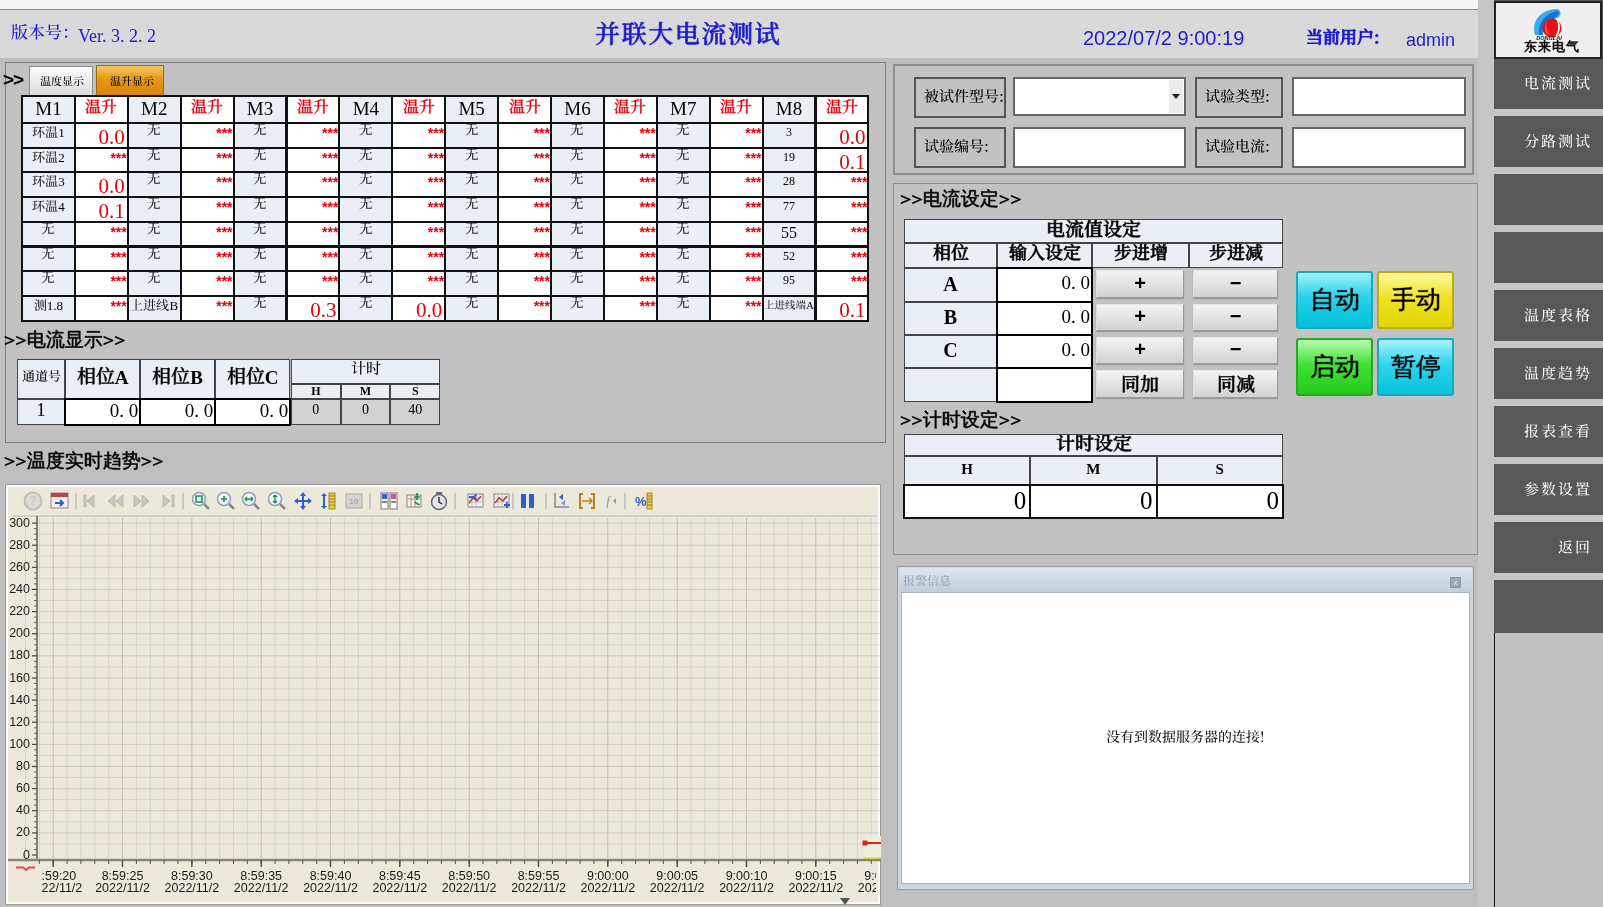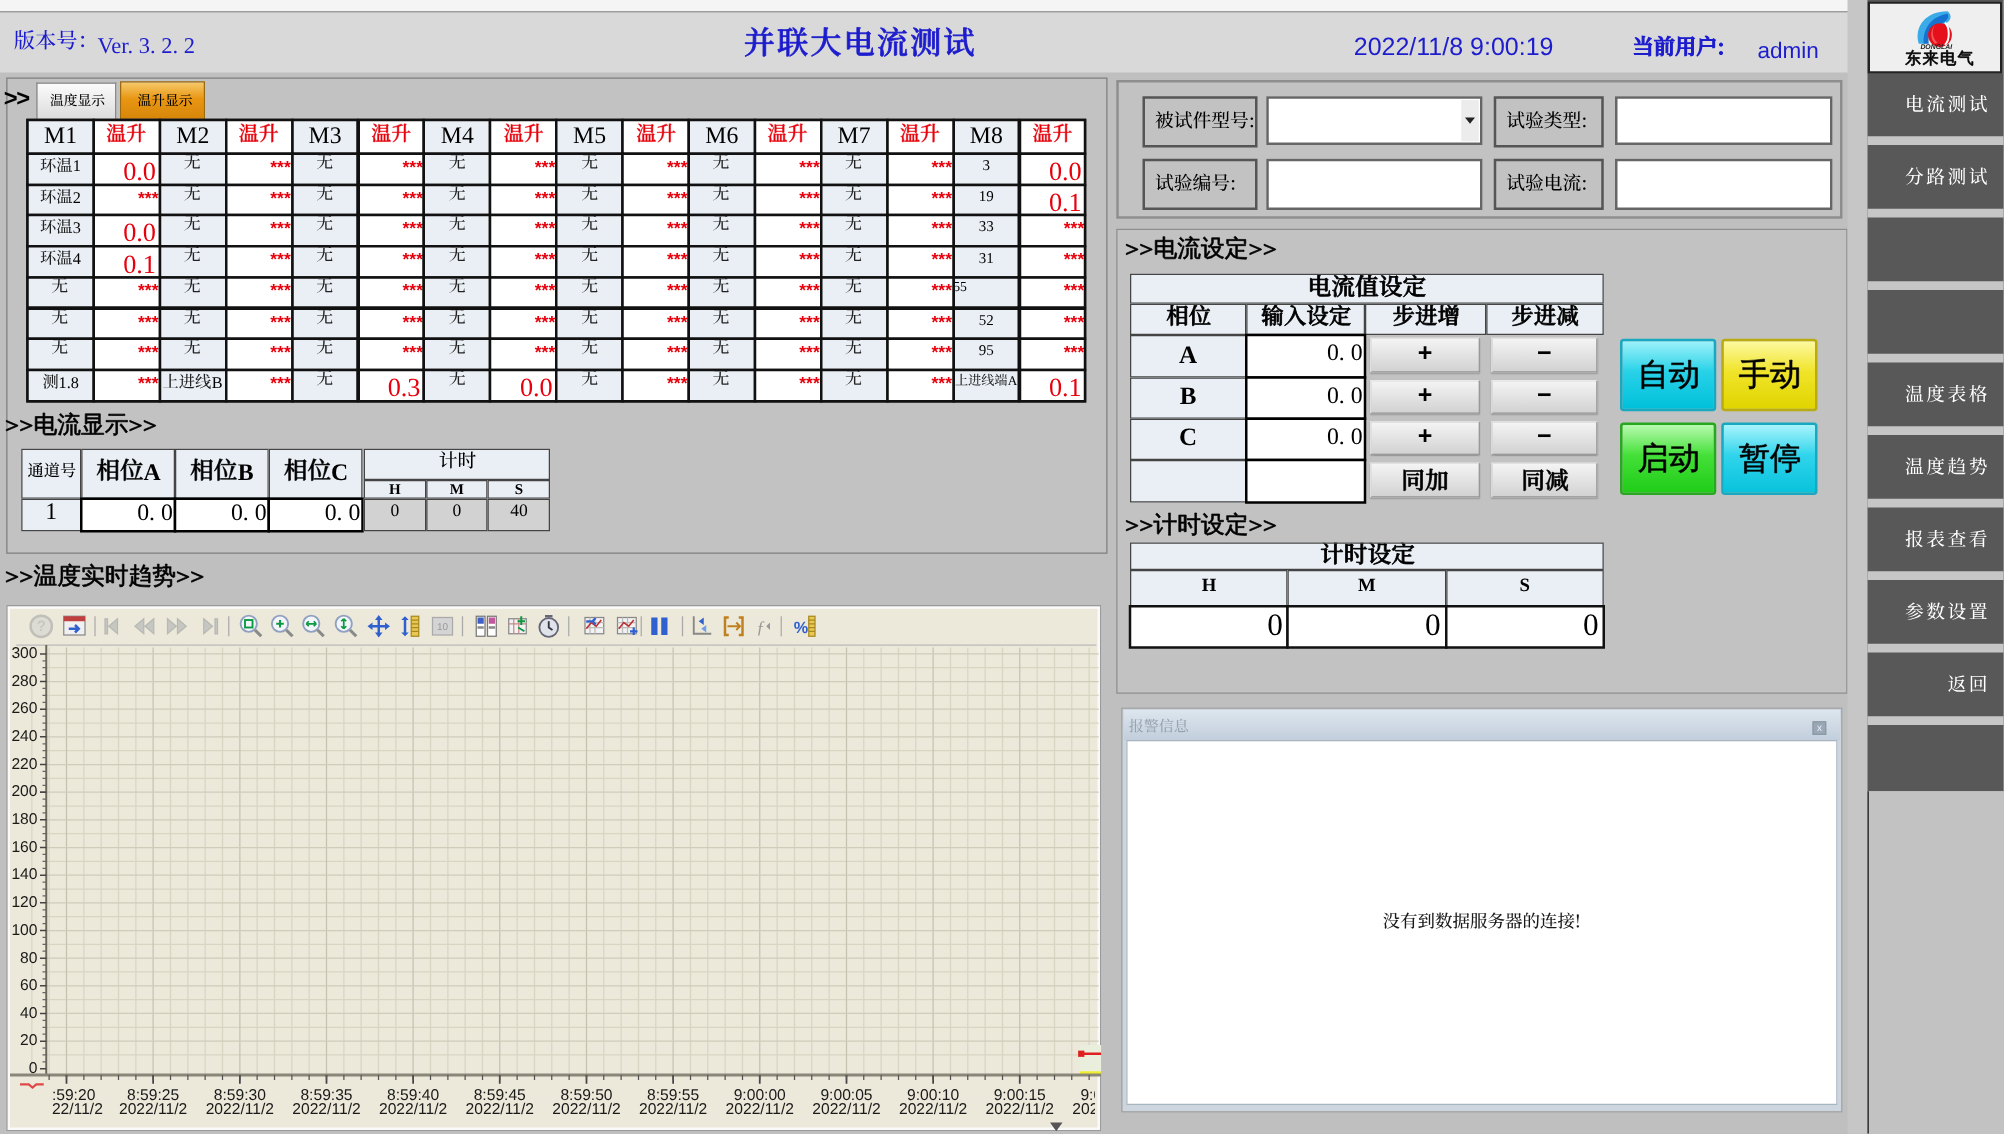--- a/index.html
+++ b/index.html
@@ -124,21 +124,21 @@
       <g fill="#1d1dce" stroke="#1d1dce" stroke-width="28">
         <use href="#g4" xlink:href="#g4" transform="translate(0.0,21.0) scale(0.02500,-0.02500)"></use>
         <use href="#g5" xlink:href="#g5" transform="translate(26.6,21.0) scale(0.02500,-0.02500)"></use>
         <use href="#g6" xlink:href="#g6" transform="translate(53.2,21.0) scale(0.02500,-0.02500)"></use>
         <use href="#g7" xlink:href="#g7" transform="translate(79.8,21.0) scale(0.02500,-0.02500)"></use>
         <use href="#g8" xlink:href="#g8" transform="translate(106.4,21.0) scale(0.02500,-0.02500)"></use>
         <use href="#g9" xlink:href="#g9" transform="translate(133.0,21.0) scale(0.02500,-0.02500)"></use>
         <use href="#g10" xlink:href="#g10" transform="translate(159.6,21.0) scale(0.02500,-0.02500)"></use>
       </g>
     </svg></div>
-<div style="position:absolute;left:1083px;top:27px;font-size:20px;color:#1d1dce;">2022/11/8 9:00:19</div>
+<div style="position:absolute;left:1083px;top:27px;font-size:20px;color:#1d1dce;">2022/07/2 9:00:19</div>
 <div style="position:absolute;left:1306px;top:29px;"><svg width="74" height="20" viewBox="0 0 74 20" style="overflow:visible;">
       <g fill="#1d1dce" stroke="#1d1dce" stroke-width="59">
         <use href="#g11" xlink:href="#g11" transform="translate(0.0,14.3) scale(0.01700,-0.01700)"></use>
         <use href="#g12" xlink:href="#g12" transform="translate(17.0,14.3) scale(0.01700,-0.01700)"></use>
         <use href="#g13" xlink:href="#g13" transform="translate(34.0,14.3) scale(0.01700,-0.01700)"></use>
         <use href="#g14" xlink:href="#g14" transform="translate(51.0,14.3) scale(0.01700,-0.01700)"></use>
         <use href="#g15" xlink:href="#g15" transform="translate(68.0,14.3) scale(0.01700,-0.01700)"></use>
       </g>
     </svg></div>
 <div style="position:absolute;left:1406px;top:30px;font-size:18px;color:#1d1dce;">admin</div>
@@ -470,21 +470,21 @@
     <div style="text-align:center;margin-top:0px"><svg width="14" height="16" viewBox="0 0 14 16" style="overflow:visible;">
         <g fill="#222">
           <use href="#g21" xlink:href="#g21" transform="translate(0.0,11.3) scale(0.01350,-0.01350)"></use>
         </g>
       </svg></div>
   </div>
 <div style="position:absolute;left:709.7px;top:172.4px;width:52.9px;height:24.7px;background:#fff;outline:2px solid #111;outline-offset:-1px;overflow:hidden;">
     <div style="text-align:right;color:#e8000c;font-weight:bold;font-size:14px;padding:2px 1px 0 0;letter-spacing:0px">***</div>
   </div>
 <div style="position:absolute;left:762.6px;top:172.4px;width:52.9px;height:24.7px;background:#eaeff5;outline:2px solid #111;outline-offset:-1px;overflow:hidden;">
-    <div style="text-align:center;font-size:12px;margin-top:2px;font-family:'Liberation Serif'">33</div>
+    <div style="text-align:center;font-size:12px;margin-top:2px;font-family:'Liberation Serif'">28</div>
   </div>
 <div style="position:absolute;left:815.5px;top:172.4px;width:52.9px;height:24.7px;background:#fff;outline:2px solid #111;outline-offset:-1px;overflow:hidden;">
     <div style="text-align:right;color:#e8000c;font-weight:bold;font-size:14px;padding:2px 1px 0 0;letter-spacing:0px">***</div>
   </div>
 <div style="position:absolute;left:22.0px;top:197.1px;width:52.9px;height:24.7px;background:#eaeff5;outline:2px solid #111;outline-offset:-1px;overflow:hidden;">
     <div style="text-align:center;margin-top:2px;white-space:nowrap"><svg width="26" height="15" viewBox="0 0 26 15" style="overflow:visible;">
         <g fill="#222">
           <use href="#g22" xlink:href="#g22" transform="translate(0.0,10.9) scale(0.01300,-0.01300)"></use>
           <use href="#g16" xlink:href="#g16" transform="translate(13.0,10.9) scale(0.01300,-0.01300)"></use>
         </g>
@@ -547,21 +547,21 @@
     <div style="text-align:center;margin-top:0px"><svg width="14" height="16" viewBox="0 0 14 16" style="overflow:visible;">
         <g fill="#222">
           <use href="#g21" xlink:href="#g21" transform="translate(0.0,11.3) scale(0.01350,-0.01350)"></use>
         </g>
       </svg></div>
   </div>
 <div style="position:absolute;left:709.7px;top:197.1px;width:52.9px;height:24.7px;background:#fff;outline:2px solid #111;outline-offset:-1px;overflow:hidden;">
     <div style="text-align:right;color:#e8000c;font-weight:bold;font-size:14px;padding:2px 1px 0 0;letter-spacing:0px">***</div>
   </div>
 <div style="position:absolute;left:762.6px;top:197.1px;width:52.9px;height:24.7px;background:#eaeff5;outline:2px solid #111;outline-offset:-1px;overflow:hidden;">
-    <div style="text-align:center;font-size:12px;margin-top:2px;font-family:'Liberation Serif'">31</div>
+    <div style="text-align:center;font-size:12px;margin-top:2px;font-family:'Liberation Serif'">77</div>
   </div>
 <div style="position:absolute;left:815.5px;top:197.1px;width:52.9px;height:24.7px;background:#fff;outline:2px solid #111;outline-offset:-1px;overflow:hidden;">
     <div style="text-align:right;color:#e8000c;font-weight:bold;font-size:14px;padding:2px 1px 0 0;letter-spacing:0px">***</div>
   </div>
 <div style="position:absolute;left:22.0px;top:221.8px;width:52.9px;height:24.7px;background:#eaeff5;outline:2px solid #111;outline-offset:-1px;overflow:hidden;">
     <div style="text-align:center;margin-top:0px"><svg width="14" height="16" viewBox="0 0 14 16" style="overflow:visible;">
         <g fill="#222">
           <use href="#g21" xlink:href="#g21" transform="translate(0.0,11.3) scale(0.01350,-0.01350)"></use>
         </g>
       </svg></div>
@@ -623,21 +623,21 @@
     <div style="text-align:center;margin-top:0px"><svg width="14" height="16" viewBox="0 0 14 16" style="overflow:visible;">
         <g fill="#222">
           <use href="#g21" xlink:href="#g21" transform="translate(0.0,11.3) scale(0.01350,-0.01350)"></use>
         </g>
       </svg></div>
   </div>
 <div style="position:absolute;left:709.7px;top:221.8px;width:52.9px;height:24.7px;background:#fff;outline:2px solid #111;outline-offset:-1px;overflow:hidden;">
     <div style="text-align:right;color:#e8000c;font-weight:bold;font-size:14px;padding:2px 1px 0 0;letter-spacing:0px">***</div>
   </div>
 <div style="position:absolute;left:762.6px;top:221.8px;width:52.9px;height:24.7px;background:#eaeff5;outline:2px solid #111;outline-offset:-1px;overflow:hidden;">
-    <div style="font-size:11px;margin-top:2px;font-family:'Liberation Serif'">55</div>
+    <div style="text-align:center;font-size:16px;margin-top:2px;font-family:'Liberation Serif'">55</div>
   </div>
 <div style="position:absolute;left:815.5px;top:221.8px;width:52.9px;height:24.7px;background:#fff;outline:2px solid #111;outline-offset:-1px;overflow:hidden;">
     <div style="text-align:right;color:#e8000c;font-weight:bold;font-size:14px;padding:2px 1px 0 0;letter-spacing:0px">***</div>
   </div>
 <div style="position:absolute;left:22.0px;top:246.5px;width:52.9px;height:24.7px;background:#eaeff5;outline:2px solid #111;outline-offset:-1px;overflow:hidden;">
     <div style="text-align:center;margin-top:0px"><svg width="14" height="16" viewBox="0 0 14 16" style="overflow:visible;">
         <g fill="#222">
           <use href="#g21" xlink:href="#g21" transform="translate(0.0,11.3) scale(0.01350,-0.01350)"></use>
         </g>
       </svg></div>

